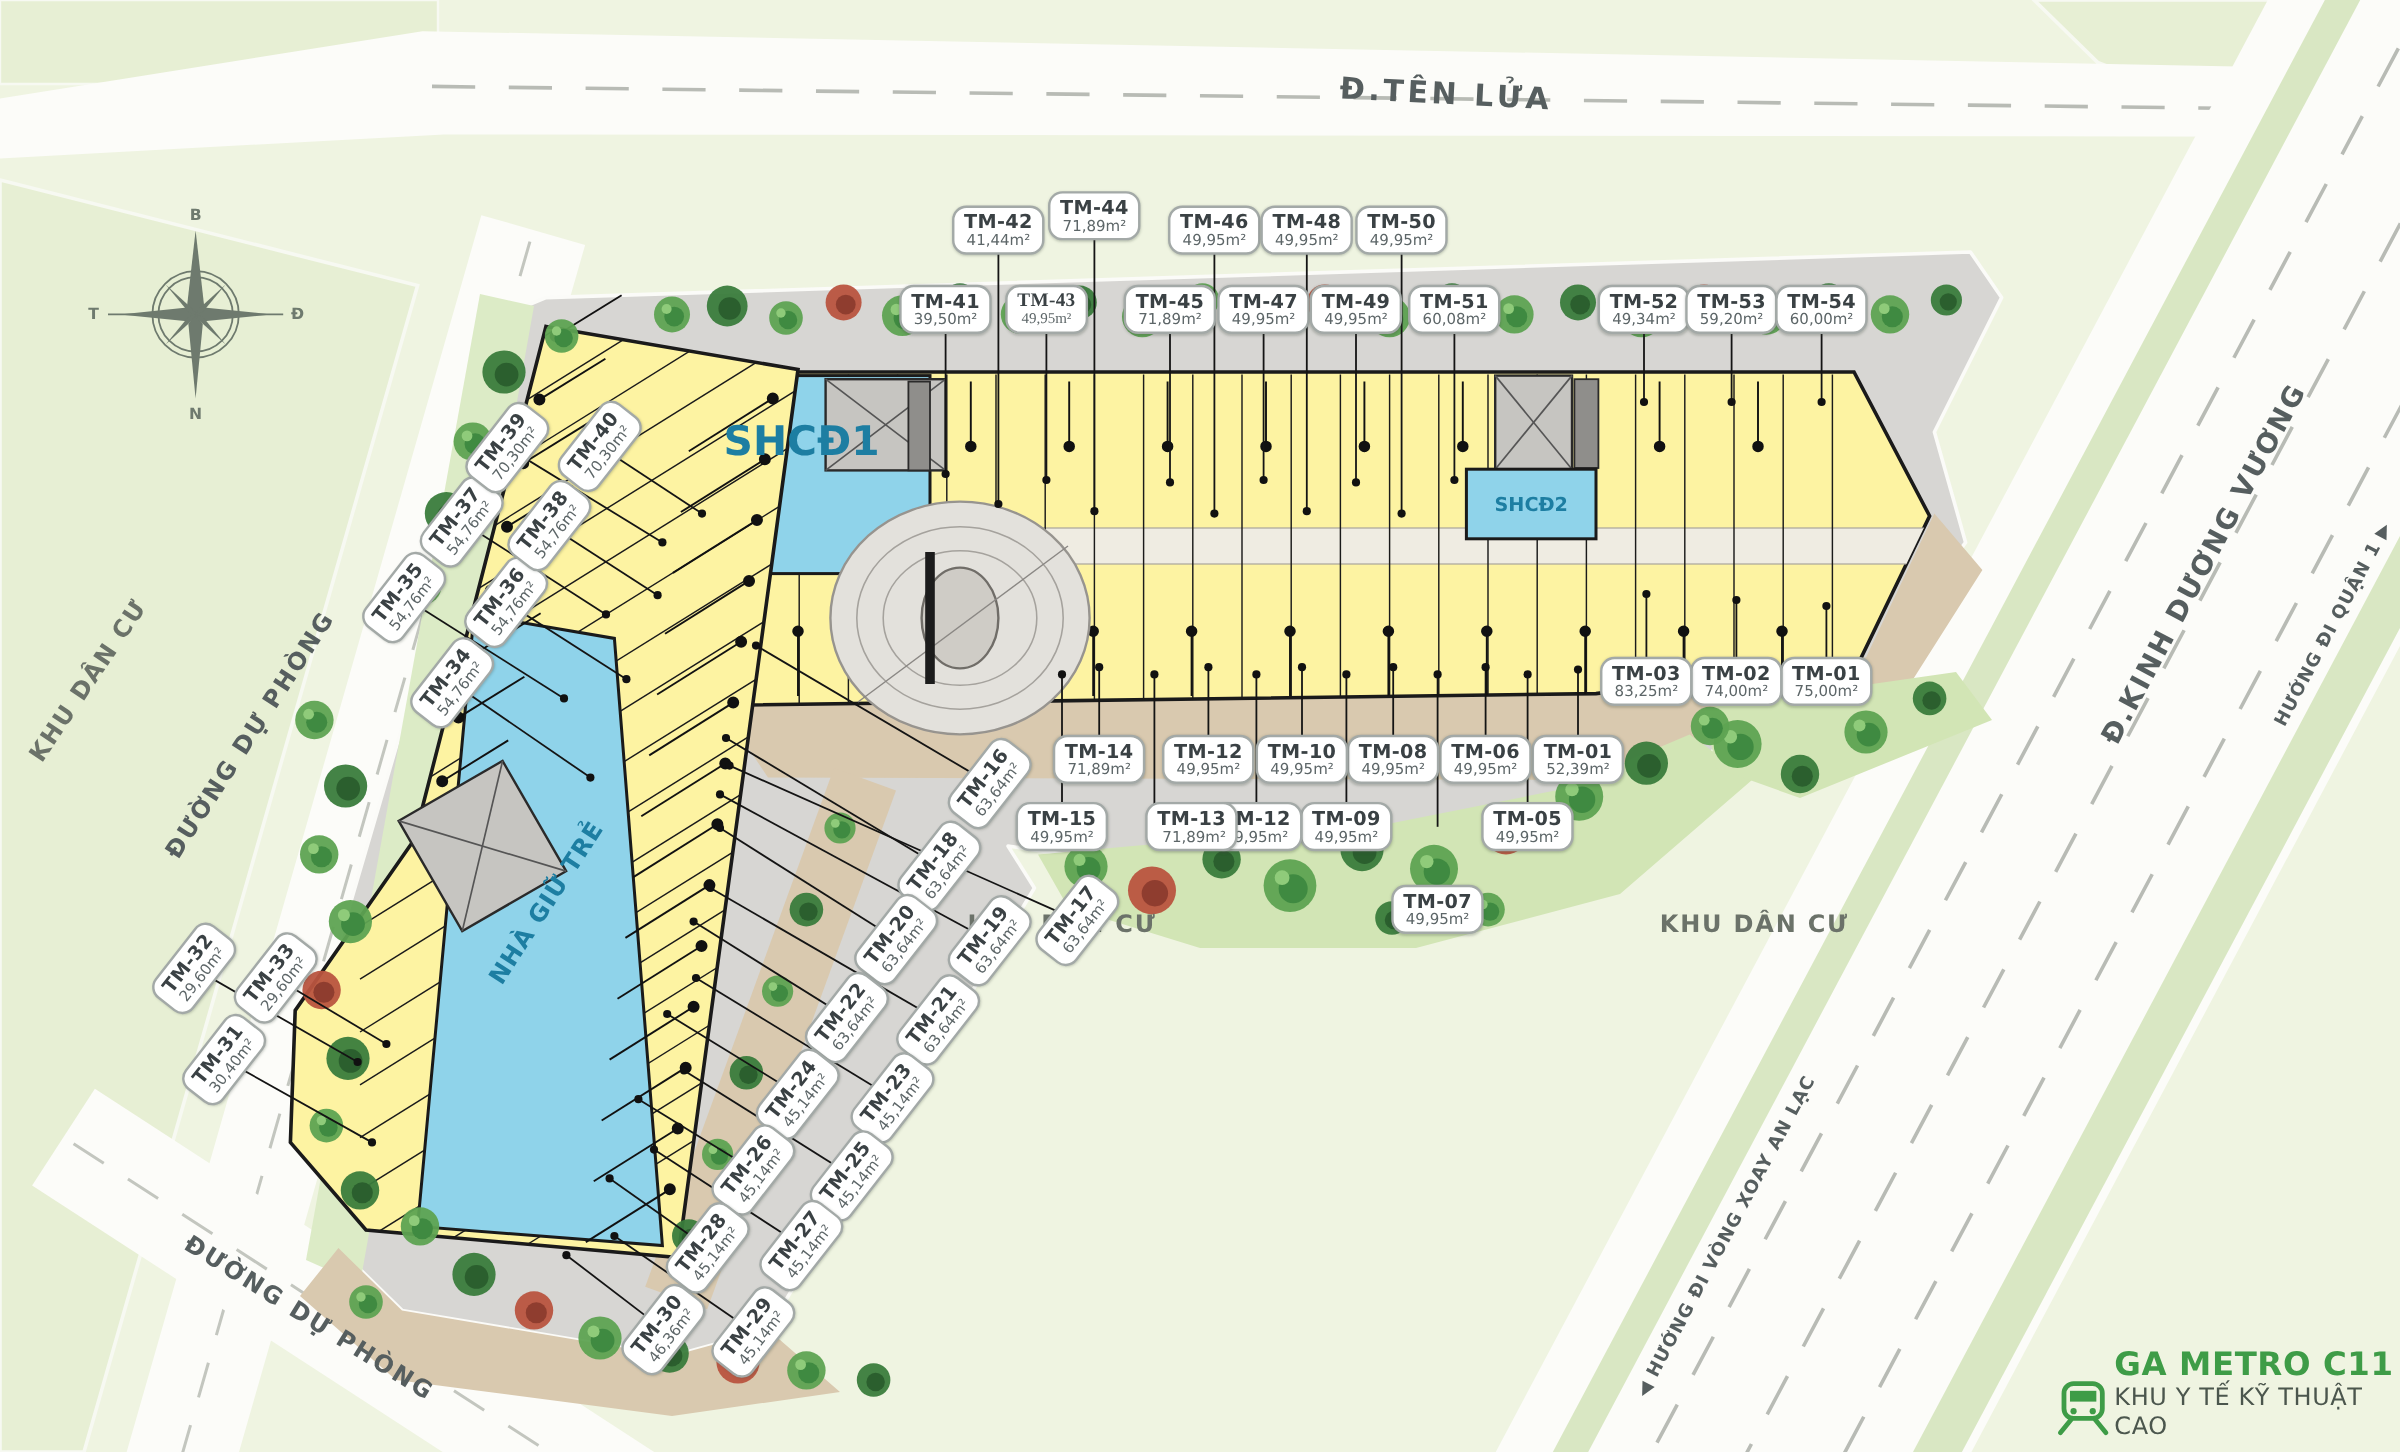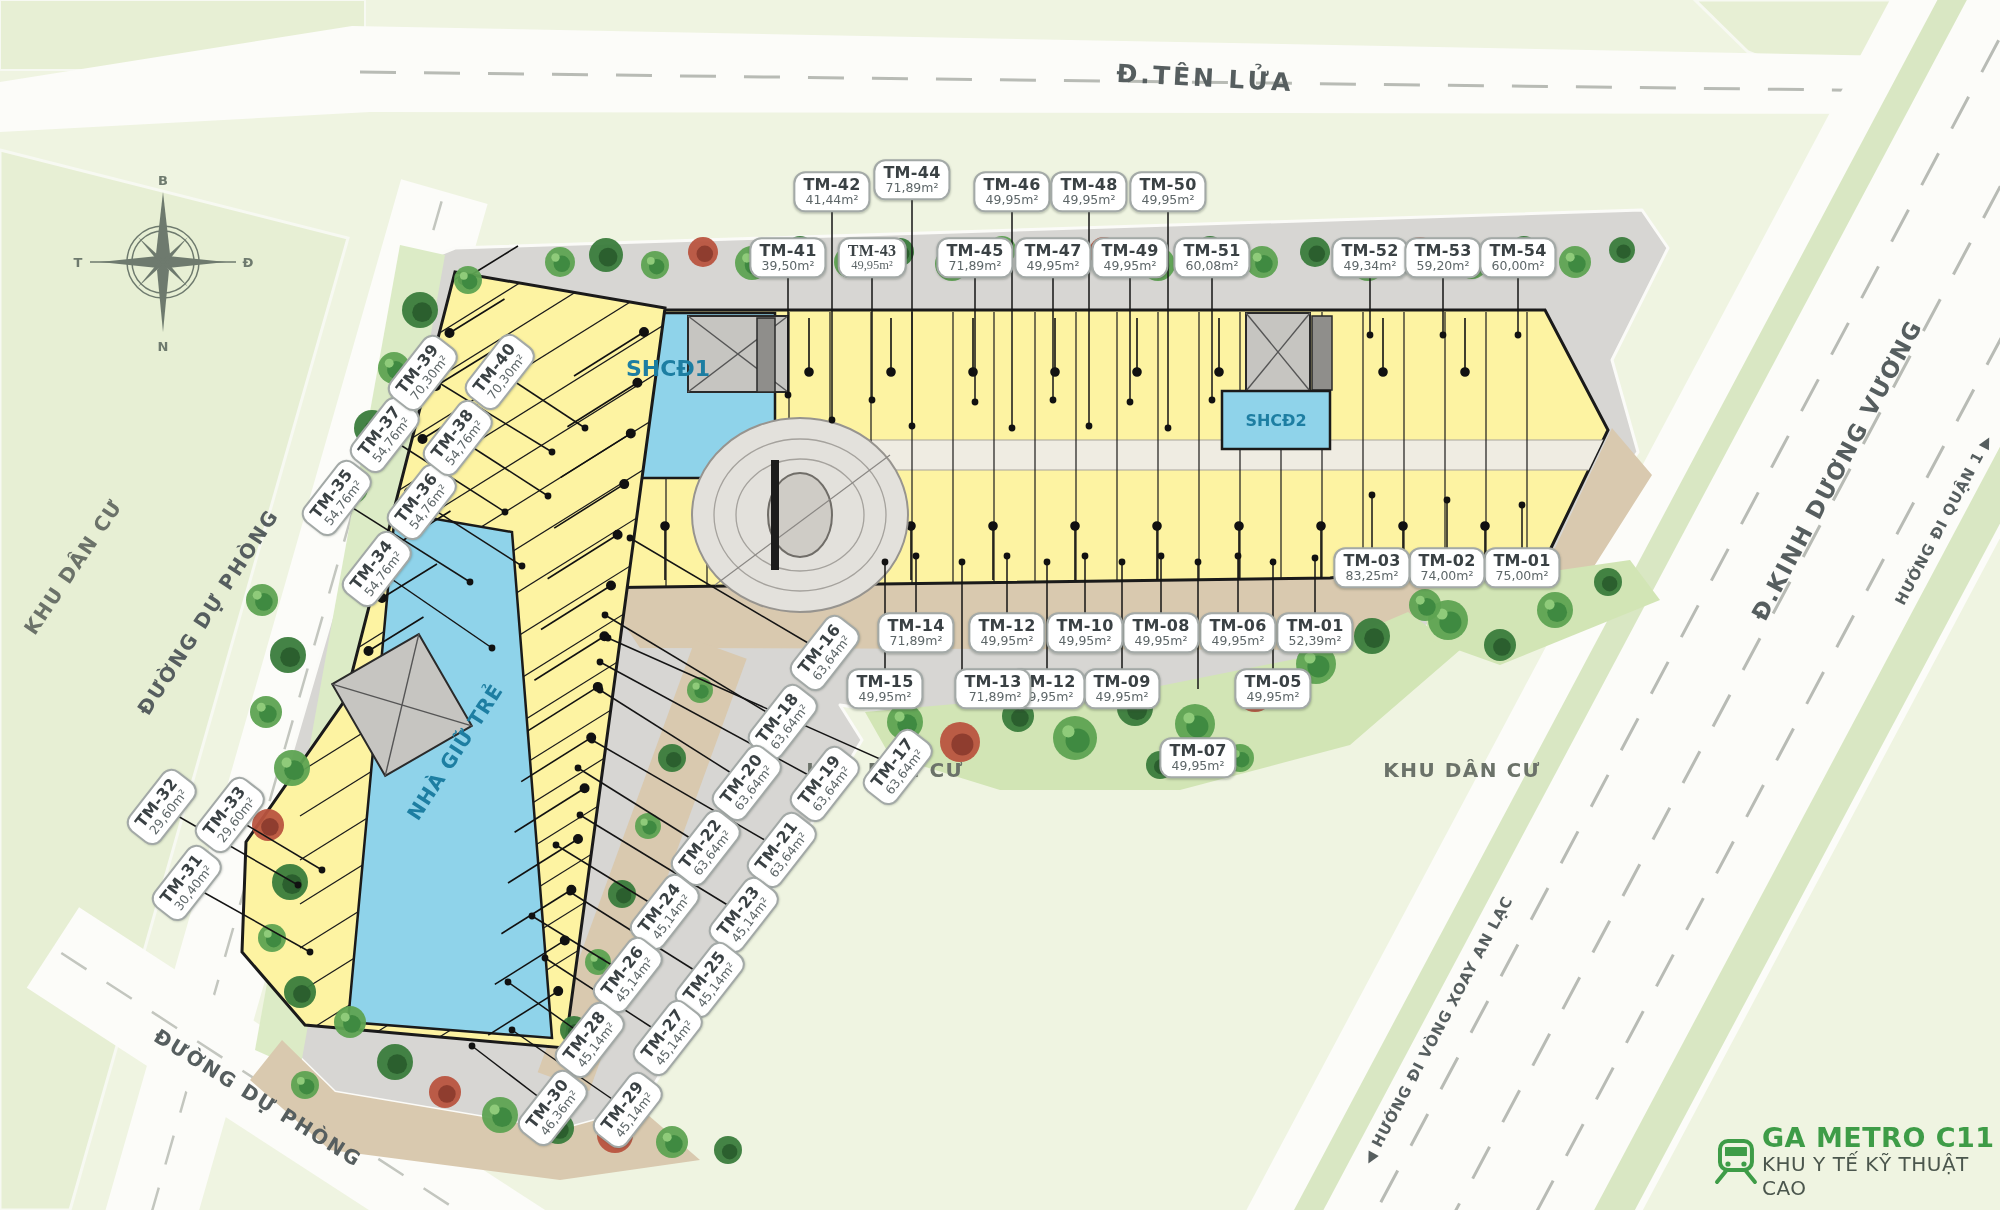--- a/index.html
+++ b/index.html
@@ -11,21 +11,21 @@
       font-weight:bold;color:#565e5f;}
   .area-label{position:absolute;transform:translate(-50%,-50%);white-space:nowrap;
       font-weight:bold;color:#6b7269;font-size:20px;letter-spacing:1.5px;}
   .blue-label{position:absolute;transform:translate(-50%,-50%);white-space:nowrap;
       font-weight:bold;color:#1d7ea2;}
   .unit-label{position:absolute;background:#ffffff;border:2px solid #a3a9a7;border-radius:12px;
       padding:3px 8px 4px;text-align:center;white-space:nowrap;box-shadow:0 1px 2px rgba(60,70,60,.25);}
   .unit-label .nm{display:block;font-size:16px;font-weight:bold;color:#3a4144;line-height:1.08;letter-spacing:.3px;}
   .unit-label .ar{display:block;font-size:12.5px;color:#5d6668;line-height:1.05;}
   .compass-letter{position:absolute;transform:translate(-50%,-50%);font-size:13px;font-weight:bold;color:#6e7a6e;}
-  #metro{position:absolute;left:1712px;top:1124px;display:flex;gap:2px;align-items:center;}
+  #metro{position:absolute;left:1712px;top:1124px;display:flex;gap:2px;align-items:flex-end;}
   #metro .txt{display:flex;flex-direction:column;}
   #metro .t1{font-size:27px;font-weight:bold;color:#3e9c47;line-height:1.05;letter-spacing:.5px;}
   #metro .t2{font-size:20px;font-weight:normal;color:#4b564d;line-height:1.2;letter-spacing:.5px;}
 </style>
 </head>
 <body>
 
 <div id="stage">
 
 <svg class="map" width="2000" height="1210" viewBox="0 0 2000 1210">
@@ -560,21 +560,21 @@
 <div class="road-label" style="left:1837px;top:470px;font-size:23px;letter-spacing:2px;transform:translate(-50%,-50%) rotate(-62deg);">Đ.KINH DƯƠNG VƯƠNG</div>
 <div class="road-label" style="left:1944px;top:520px;font-size:15px;letter-spacing:1px;transform:translate(-50%,-50%) rotate(-62deg);">HƯỚNG ĐI QUẬN 1 ▶</div>
 <div class="road-label" style="left:208px;top:612px;font-size:20px;letter-spacing:2px;transform:translate(-50%,-50%) rotate(-57deg);">ĐƯỜNG DỰ PHÒNG</div>
 <div class="road-label" style="left:258px;top:1098px;font-size:20px;letter-spacing:2px;transform:translate(-50%,-50%) rotate(32deg);">ĐƯỜNG DỰ PHÒNG</div>
 <div class="road-label" style="left:1438px;top:1030px;font-size:15px;letter-spacing:1px;transform:translate(-50%,-50%) rotate(-62deg);">◀ HƯỚNG ĐI VÒNG XOAY AN LẠC</div>
 
 <div class="area-label" style="left:73px;top:567px;transform:translate(-50%,-50%) rotate(-56deg);">KHU DÂN CƯ</div>
 <div class="area-label" style="left:885px;top:770px;">KHU DÂN CƯ</div>
 <div class="area-label" style="left:1462px;top:770px;">KHU DÂN CƯ</div>
 
-<div class="blue-label" style="left:668px;top:368px;font-size:22px;">SHCĐ1</div>
+<div class="blue-label" style="left:668px;top:368px;font-size:34px;">SHCĐ1</div>
 <div class="blue-label" style="left:1276px;top:420px;font-size:16px;">SHCĐ2</div>
 <div class="blue-label" style="left:455px;top:752px;font-size:20px;letter-spacing:1px;transform:translate(-50%,-50%) rotate(-57deg);">NHÀ GIỮ TRẺ</div>
 
 <span class="compass-letter" style="left:163px;top:180px;">B</span>
 <span class="compass-letter" style="left:248px;top:262px;">Đ</span>
 <span class="compass-letter" style="left:163px;top:346px;">N</span>
 <span class="compass-letter" style="left:78px;top:262px;">T</span>
 
 <div id="metro">
   <svg width="52" height="52" viewBox="0 0 48 48">

